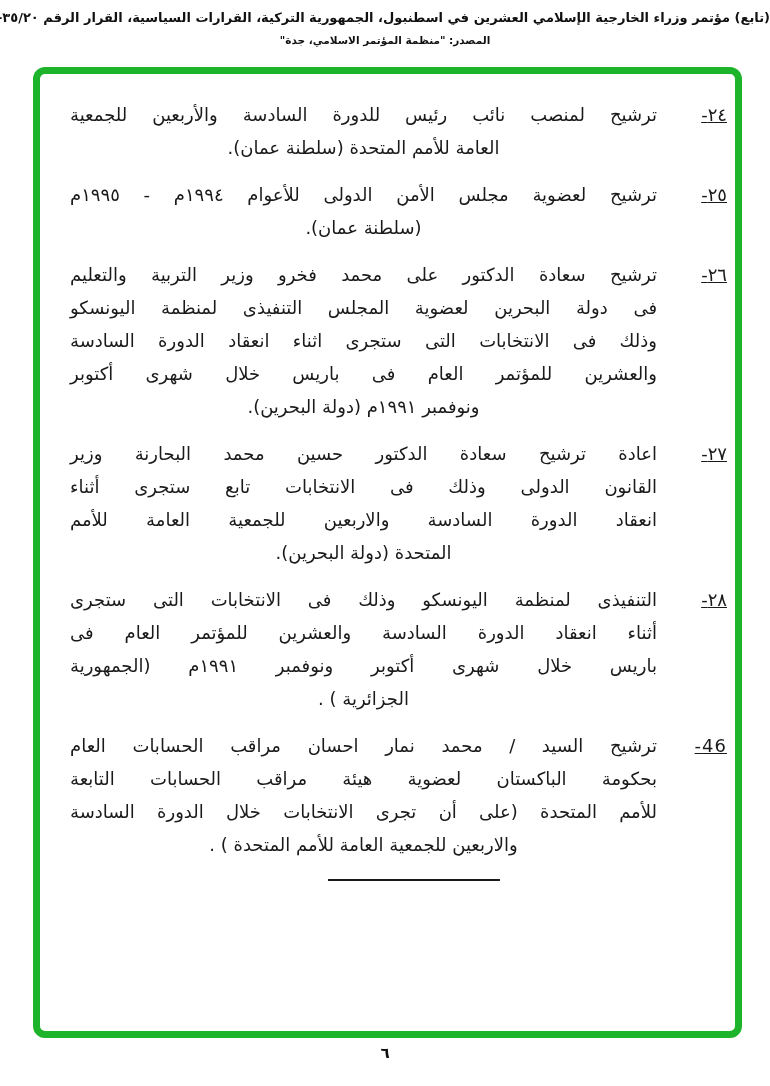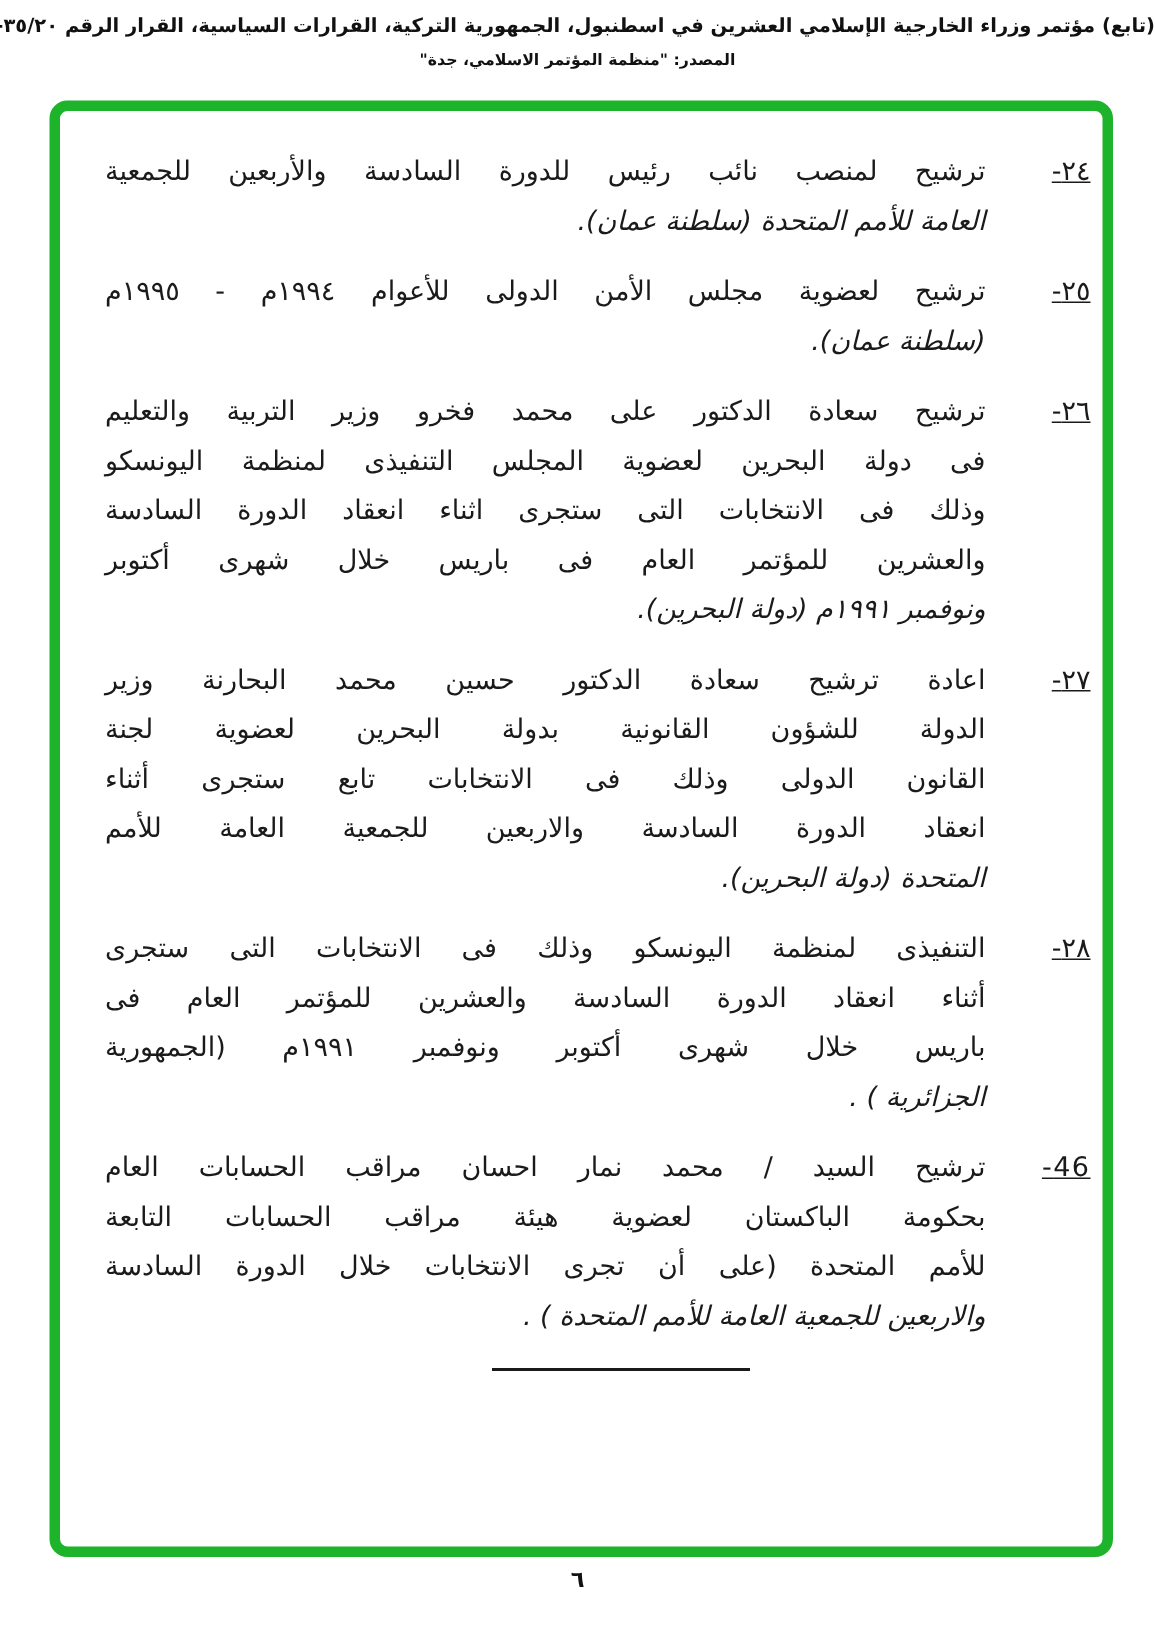--- a/index.html
+++ b/index.html
@@ -59,21 +59,21 @@
     line-height: 33px;
     letter-spacing: 1px;
     white-space: nowrap;
     text-decoration: underline;
   }
   .line { line-height: 33px; }
   .line.just {
     text-align: justify;
     text-align-last: justify;
   }
-  .line.last { text-align: right; font-style: italic; }
+  .line.last { text-align: center; }
   .divider {
     width: 172px;
     height: 2px;
     background: #1a1a1a;
     margin: 18px 229px 0 auto;
   }
   .pagenum {
     position: absolute;
     top: 1044px; left: 0; right: 0;
     text-align: center;
@@ -112,21 +112,20 @@
         <div class="line just">ترشيح سعادة الدكتور على محمد فخرو وزير التربية والتعليم</div>
         <div class="line just">فى دولة البحرين لعضوية المجلس التنفيذى لمنظمة اليونسكو</div>
         <div class="line just">وذلك فى الانتخابات التى ستجرى اثناء انعقاد الدورة السادسة</div>
         <div class="line just">والعشرين للمؤتمر العام فى باريس خلال شهرى أكتوبر</div>
         <div class="line last">ونوفمبر ١٩٩١م (دولة البحرين).</div>
       </div>
 
       <div class="item">
         <span class="num">٢٧-</span>
         <div class="line just">اعادة ترشيح سعادة الدكتور حسين محمد البحارنة وزير</div>
-        <div class="line just">الدولة للشؤون القانونية بدولة البحرين لعضوية لجنة</div>
         <div class="line just">القانون الدولى وذلك فى الانتخابات تابع ستجرى أثناء</div>
         <div class="line just">انعقاد الدورة السادسة والاربعين للجمعية العامة للأمم</div>
         <div class="line last">المتحدة (دولة البحرين).</div>
       </div>
 
       <div class="item">
         <span class="num">٢٨-</span>
         <div class="line just">التنفيذى لمنظمة اليونسكو وذلك فى الانتخابات التى ستجرى</div>
         <div class="line just">أثناء انعقاد الدورة السادسة والعشرين للمؤتمر العام فى</div>
         <div class="line just">باريس خلال شهرى أكتوبر ونوفمبر ١٩٩١م (الجمهورية</div>

